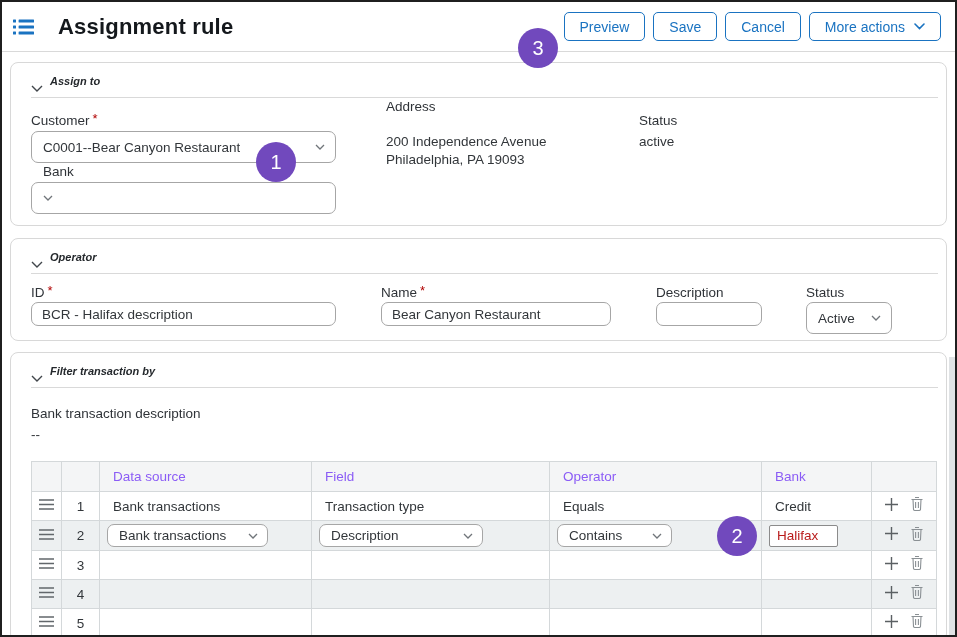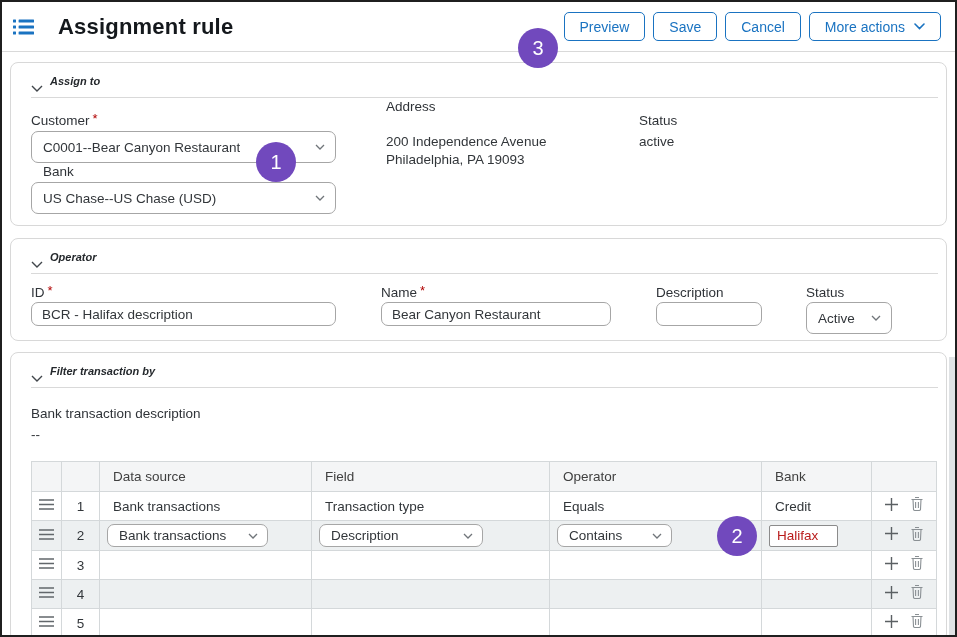--- a/index.html
+++ b/index.html
@@ -28,21 +28,21 @@
   .sel .txt { font-size:13.5px; color:#32363a; white-space:nowrap; overflow:hidden; }
   .inp { position:absolute; height:24px; border:1px solid #a6a6a6; border-radius:7px; background:#fff; font-size:13.5px; color:#32363a; padding:0 10px; font-family:inherit; outline:none; width:100%; }
 
   .badge { position:absolute; width:40px; height:40px; border-radius:50%; background:#7149bd; color:#fff; font-size:20px; display:flex; align-items:center; justify-content:center; z-index:40; }
 
   table.ftable { position:absolute; left:20px; top:108px; border-collapse:collapse; table-layout:fixed; }
   .ftable th, .ftable td { border:1px solid #d4d8da; padding:0; font-weight:normal; overflow:hidden; }
   .ftable thead tr { height:30px; background:#f4f5f6; }
   .ftable tbody tr { height:29px; }
   .ftable tbody tr:nth-child(even) { background:#edf0f1; }
-  .ftable th { text-align:left; padding-left:13px; font-size:13.5px; color:#404040; }
+  .ftable th { text-align:left; padding-left:13px; font-size:13.5px; color:#8b5cf6; }
   .ftable td.txt { padding-left:13px; font-size:13.5px; color:#32363a; }
   .ftable td.c-h, .ftable td.c-n { text-align:center; }
   .ftable td.c-n { font-size:13.5px; color:#32363a; }
   .ftable td.c-a { text-align:center; }
   .cellwrap { position:relative; height:29px; display:flex; align-items:center; padding-left:7px; }
   .rsel { height:23px; border:1px solid #a6a6a6; border-radius:7px; background:#fff; display:flex; align-items:center; justify-content:space-between; padding:0 9px 0 11px; }
   .rsel .txt { font-size:13.5px; color:#32363a; white-space:nowrap; }
   .rinp { height:22px; width:69px; border:1px solid #8b8b8b; border-radius:2px; background:#fff; font-size:13.5px; color:#b91c1c; padding:0 7px; font-family:inherit; outline:none; }
   .acts { display:inline-flex; align-items:center; gap:11px; }
 
@@ -93,21 +93,20 @@
     </div>
     <div class="label" style="left:20px; top:50px;"><span>Customer</span><span class="req">*</span></div>
     <div class="sel" style="left:20px; top:68px; width:305px;">
       <span class="txt">C0001--Bear Canyon Restaurant</span>
       <svg width="10" height="6" viewBox="0 0 10 6">
           <path d="M1 1l4 4 4-4" stroke="#70757a" stroke-width="1.3" fill="none"></path>
         </svg>
     </div>
     <div class="label" style="left:32px; top:101px;">Bank</div>
     <div class="sel" style="left:20px; top:119px; width:305px;">
-      <span class="txt">US Chase--US Chase (USD)</span>
       <svg width="10" height="6" viewBox="0 0 10 6">
           <path d="M1 1l4 4 4-4" stroke="#70757a" stroke-width="1.3" fill="none"></path>
         </svg>
     </div>
     <div class="label" style="left:375px; top:36px;">Address</div>
     <div class="value" style="left:375px; top:71px;">200 Independence Avenue</div>
     <div class="value" style="left:375px; top:89px;">Philadelphia, PA 19093</div>
     <div class="label" style="left:628px; top:50px;">Status</div>
     <div class="value" style="left:628px; top:71px;">active</div>
   </div>

